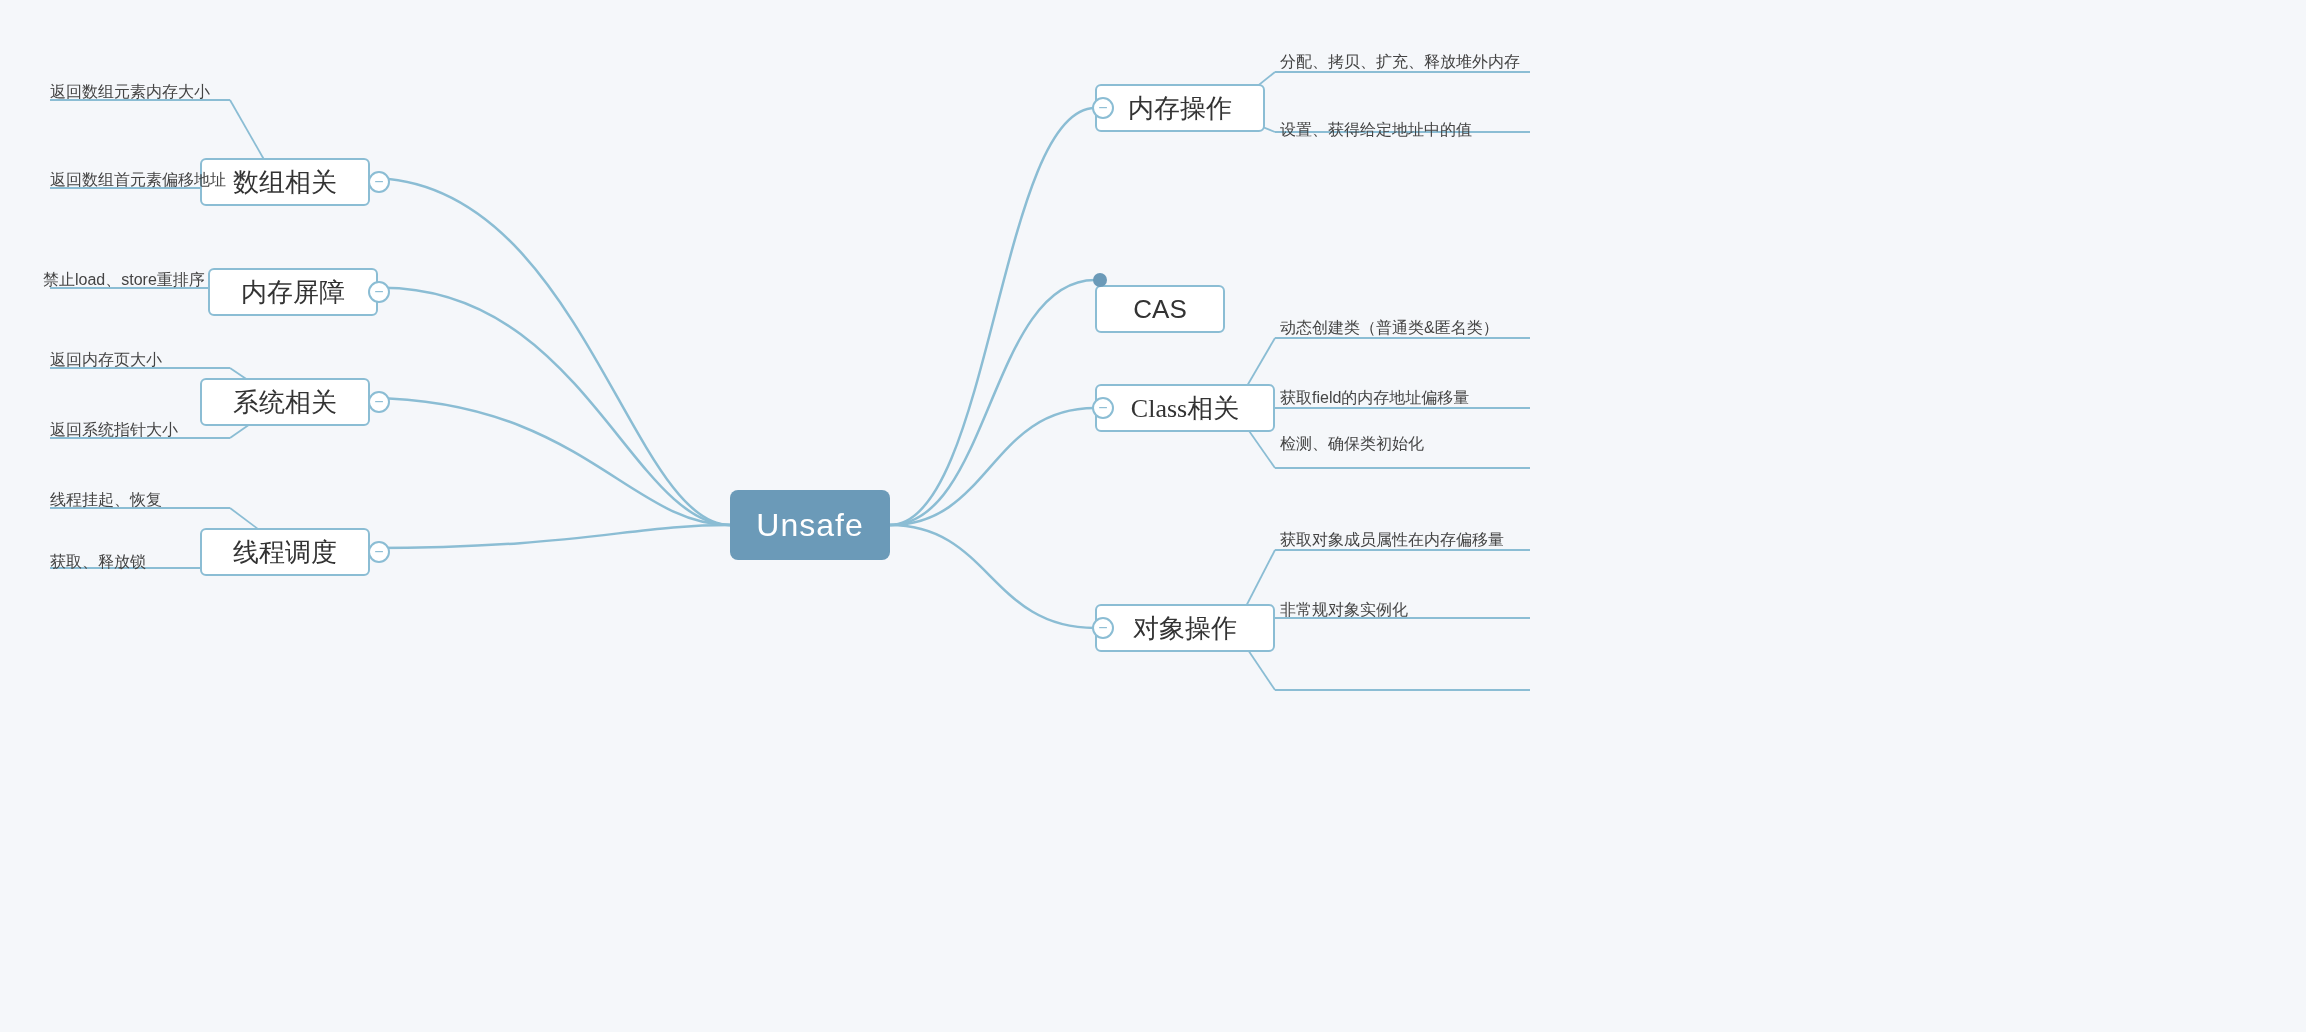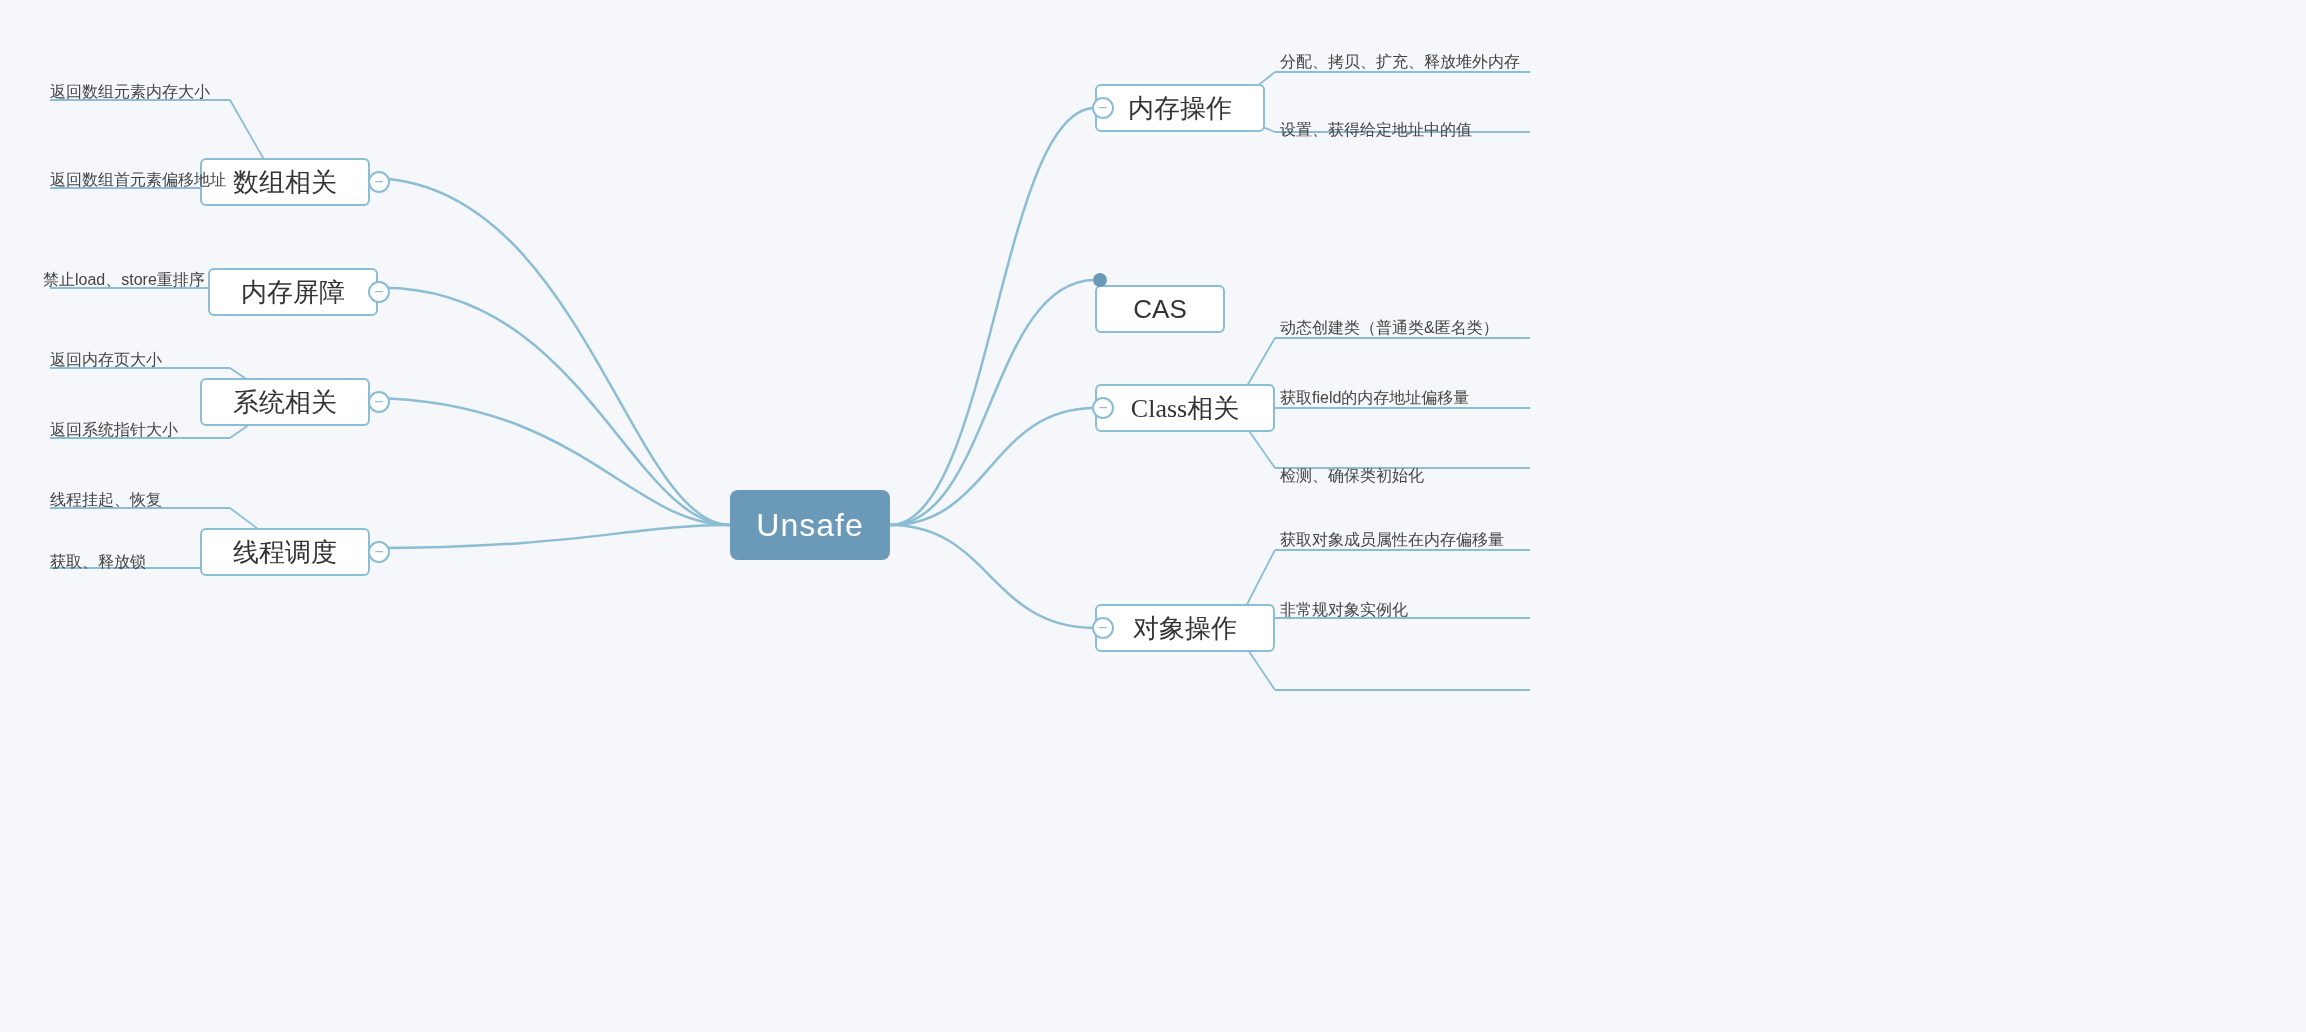--- a/index.html
+++ b/index.html
@@ -201,21 +201,21 @@
     <span>Class相关</span>
   </div>
   <div class="node-collapse" style="left:1092px; top:397px;">−</div>
 
   <div class="node node-leaf" style="left:1280px; top:318px;">
     <span>动态创建类（普通类&amp;匿名类）</span>
   </div>
   <div class="node node-leaf" style="left:1280px; top:388px;">
     <span>获取field的内存地址偏移量</span>
   </div>
-  <div class="node node-leaf" style="left:1280px; top:466px;justify-content:flex-end;">
+  <div class="node node-leaf" style="left:1280px; top:434px;justify-content:flex-end;">
     <span>检测、确保类初始化</span>
   </div>
 
   <div class="node node-branch" style="left:1095px; top:604px; width:180px; height:48px;">
     <span>对象操作</span>
   </div>
   <div class="node-collapse" style="left:1092px; top:617px;">−</div>
 
   <div class="node node-leaf" style="left:1280px; top:530px;">
     <span>获取对象成员属性在内存偏移量</span>

